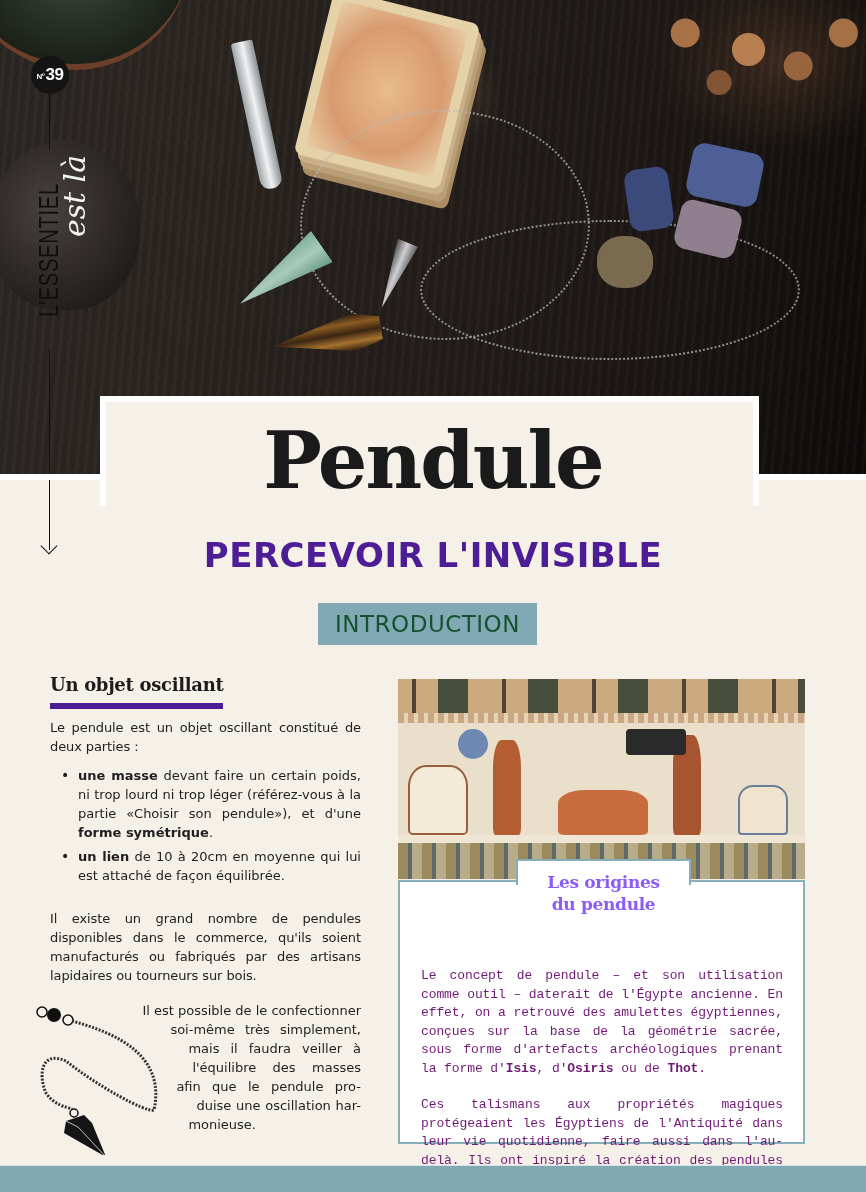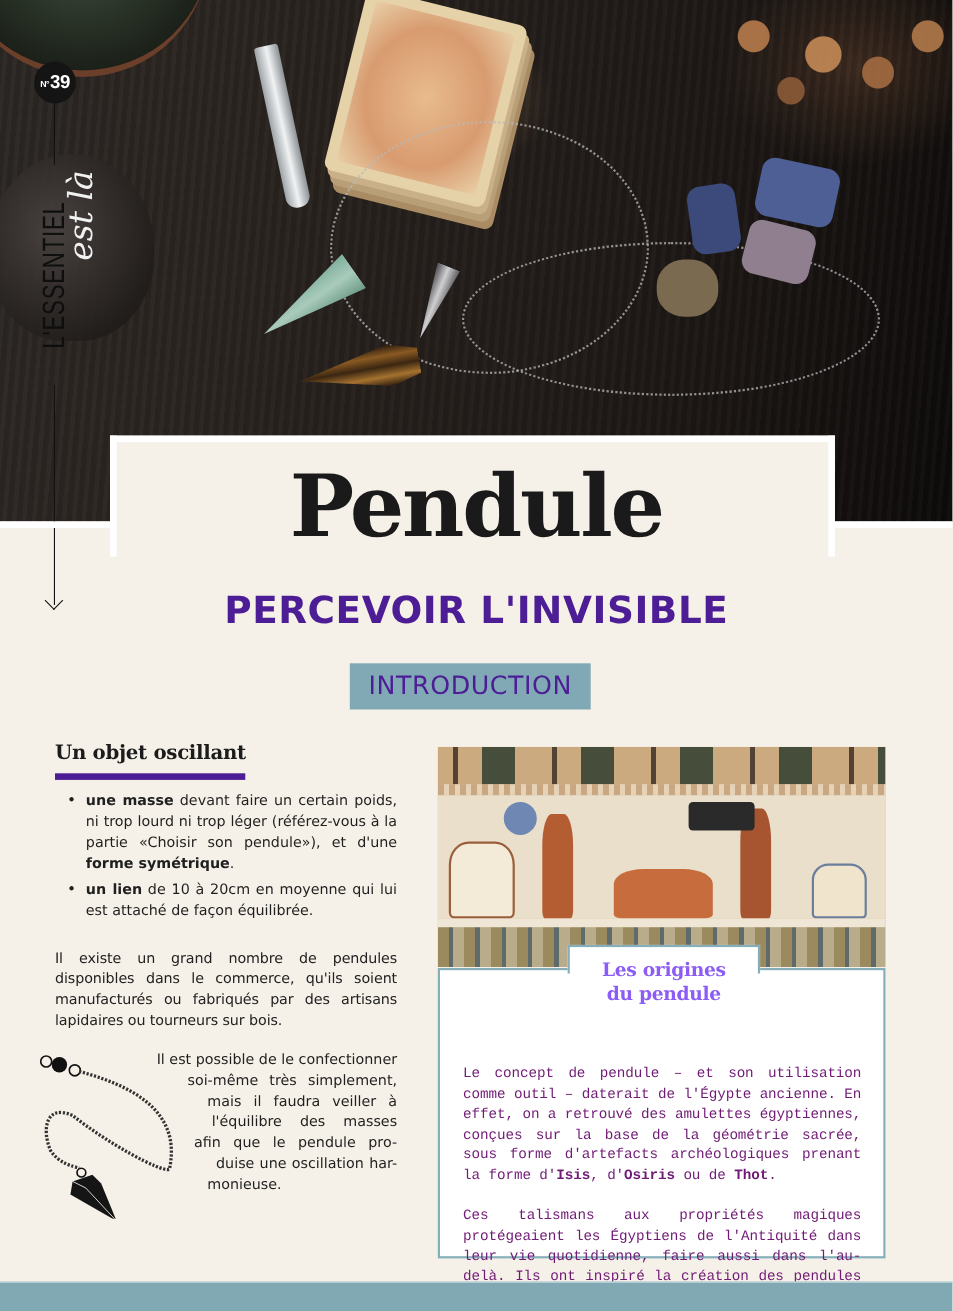--- a/index.html
+++ b/index.html
@@ -35,21 +35,21 @@
   .arrow-head { position: absolute; left: 43px; top: 540px; width: 12px; height: 12px; border-right: 1.4px solid #111; border-bottom: 1.4px solid #111; transform: rotate(45deg); }
   .essentiel { position: absolute; left: 49px; top: 250px; transform: translate(-50%, -50%) rotate(-90deg); white-space: nowrap; font-family: "Liberation Sans", sans-serif; font-size: 28px; letter-spacing: 1px; color: #0e0e0e; transform-origin: center; font-stretch: condensed; }
   .essentiel span { display: inline-block; transform: scaleX(0.72); }
   .est-la { position: absolute; left: 74px; top: 196px; transform: translate(-50%, -50%) rotate(-90deg); white-space: nowrap; font-family: "DejaVu Serif", serif; font-style: italic; font-size: 30px; color: #f2f2f2; }
 
   
   .title-panel { position: absolute; left: 100px; top: 396px; width: 659px; height: 110px; background: #f6f1e8; border-top: 6px solid #ffffff; border-left: 6px solid #ffffff; border-right: 6px solid #ffffff; }
   .white-strip { position: absolute; top: 474px; height: 6px; background: #fff; }
   .page-title { position: absolute; left: 0; width: 866px; top: 415px; text-align: center; font-family: "DejaVu Serif", serif; font-weight: bold; font-size: 78px; letter-spacing: -2px; color: #1a1a1a; }
   .subtitle { position: absolute; left: 0; width: 866px; top: 535px; text-align: center; font-family: "DejaVu Sans", sans-serif; font-weight: bold; font-size: 34px; color: #4c1d95; letter-spacing: 0.5px; }
-  .intro-badge { position: absolute; left: 318px; top: 603px; width: 219px; height: 42px; background: #80a9b5; color: #4c1d95; display: flex; align-items: center; justify-content: center; font-family: "DejaVu Sans", sans-serif; font-size: 23px; letter-spacing: 0.5px; }
+  .intro-badge { position: absolute; left: 318px; top: 603px; width: 219px; height: 42px; background: #80a9b5; color: #14532d; display: flex; align-items: center; justify-content: center; font-family: "DejaVu Sans", sans-serif; font-size: 23px; letter-spacing: 0.5px; }
 
   
   .left-col { position: absolute; left: 50px; top: 674px; width: 311px; }
   .sec-title { font-family: "DejaVu Serif", serif; font-weight: bold; font-size: 18px; color: #1c1c1c; display: inline-block; padding-bottom: 8px; border-bottom: 6px solid #4c1d95; letter-spacing: -0.3px; }
   .para { font-size: 13px; line-height: 19px; color: #222; text-align: justify; letter-spacing: -0.1px; }
   .p1 { margin-top: 9px; }
   .bullets { list-style: none; margin-top: 10px; padding-left: 28px; }
   .bullets li { position: relative; font-size: 13px; line-height: 19px; text-align: justify; margin-bottom: 5px; }
   .bullets li::before { content: "•"; position: absolute; left: -17px; top: 0; font-size: 14px; }
   .p2 { margin-top: 24px; }
@@ -111,20 +111,21 @@
 
 <div class="white-strip" style="left:0;width:106px;"></div>
 <div class="white-strip" style="left:753px;width:113px;"></div>
 <div class="title-panel"></div>
 <h1 class="page-title">Pendule</h1>
 <div class="subtitle">PERCEVOIR L'INVISIBLE</div>
 <div class="intro-badge">INTRODUCTION</div>
 
 <div class="left-col">
   <h2 class="sec-title">Un objet oscillant</h2>
+  <p class="para p1">Le pendule est un objet oscillant constitué de deux parties :</p>
   <ul class="bullets">
     <li><b>une masse</b><span> devant faire un certain poids, ni trop lourd ni trop léger (référez-vous à la partie «Choisir son pendule»), et d'une </span><b>forme symétrique</b><span>.</span></li>
     <li><b>un lien</b><span> de 10 à 20cm en moyenne qui lui est attaché de façon équilibrée.</span></li>
   </ul>
   <p class="para p2">Il existe un grand nombre de pendules disponibles dans le commerce, qu'ils soient manufacturés ou fabriqués par des artisans lapidaires ou tourneurs sur bois.</p>
   <div class="p3-wrap">
     <svg class="pend-ill" viewBox="0 0 124 150">
       <circle cx="6" cy="7" r="5" fill="none" stroke="#111" stroke-width="1.5"></circle>
       <circle cx="18" cy="10" r="7" fill="#111"></circle>
       <circle cx="32" cy="15" r="5" fill="none" stroke="#111" stroke-width="1.5"></circle>

